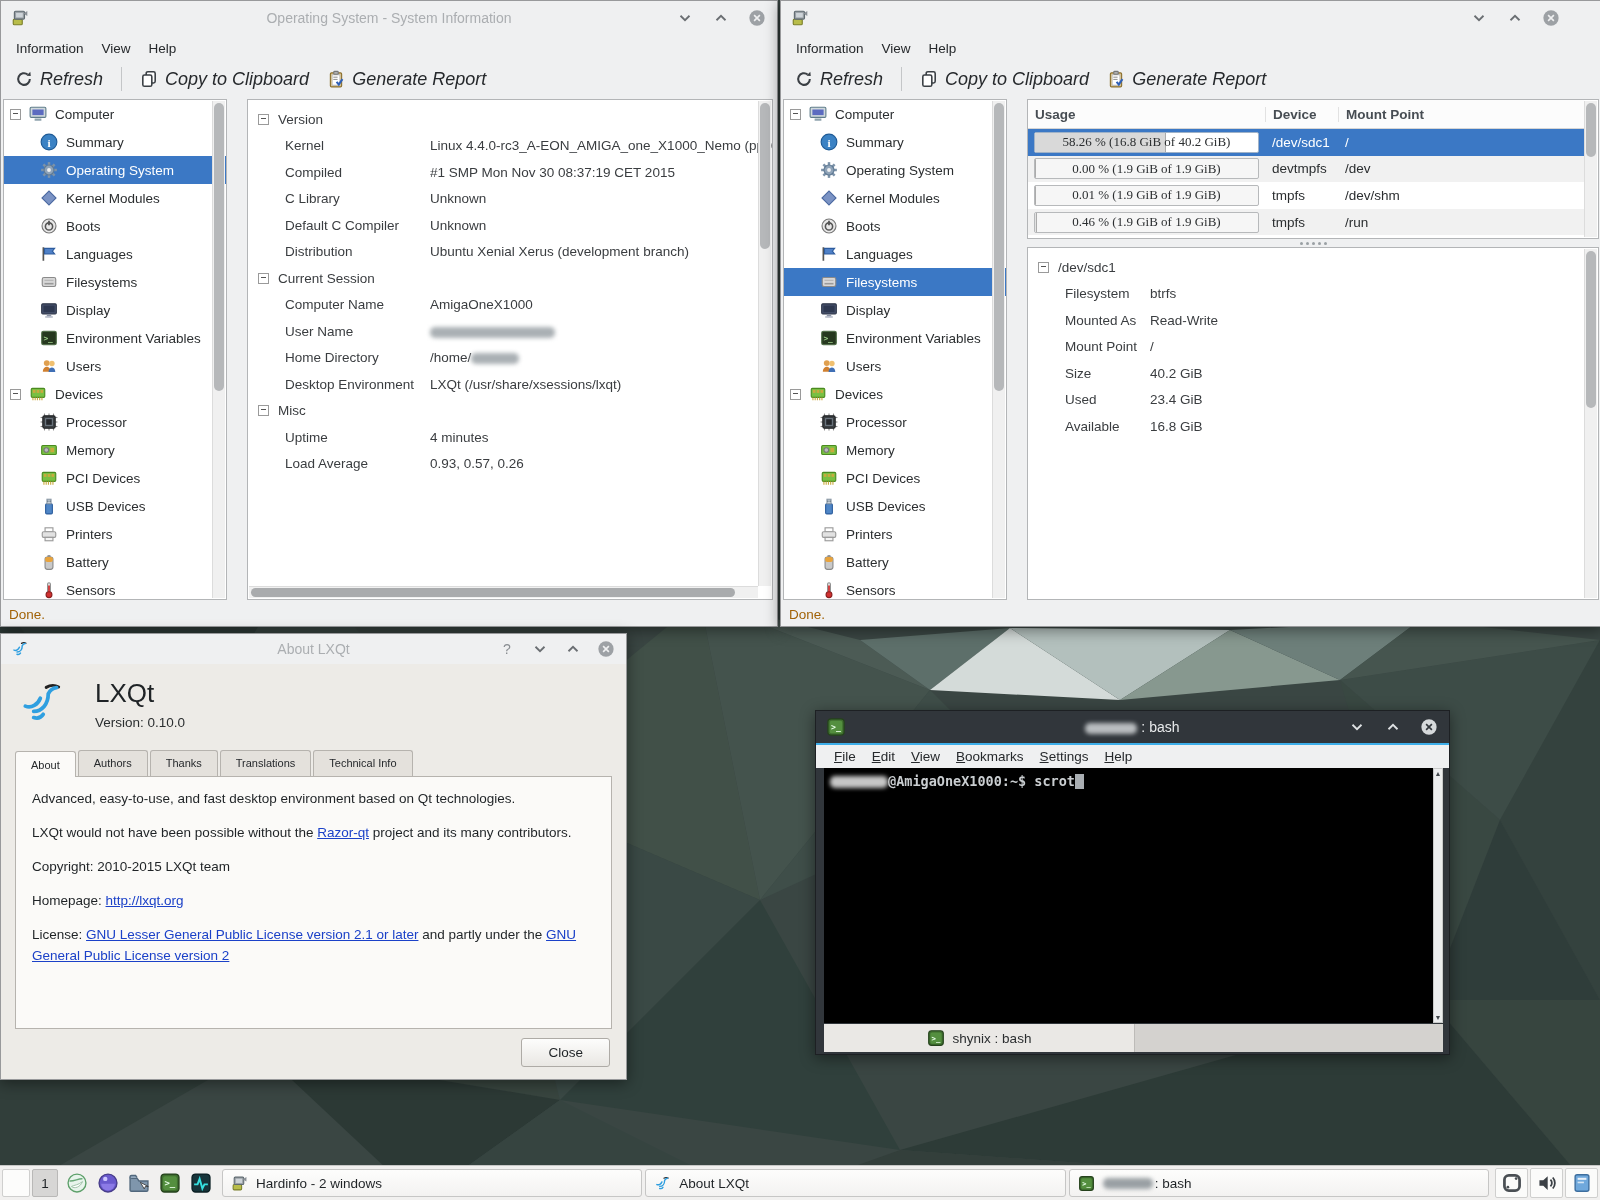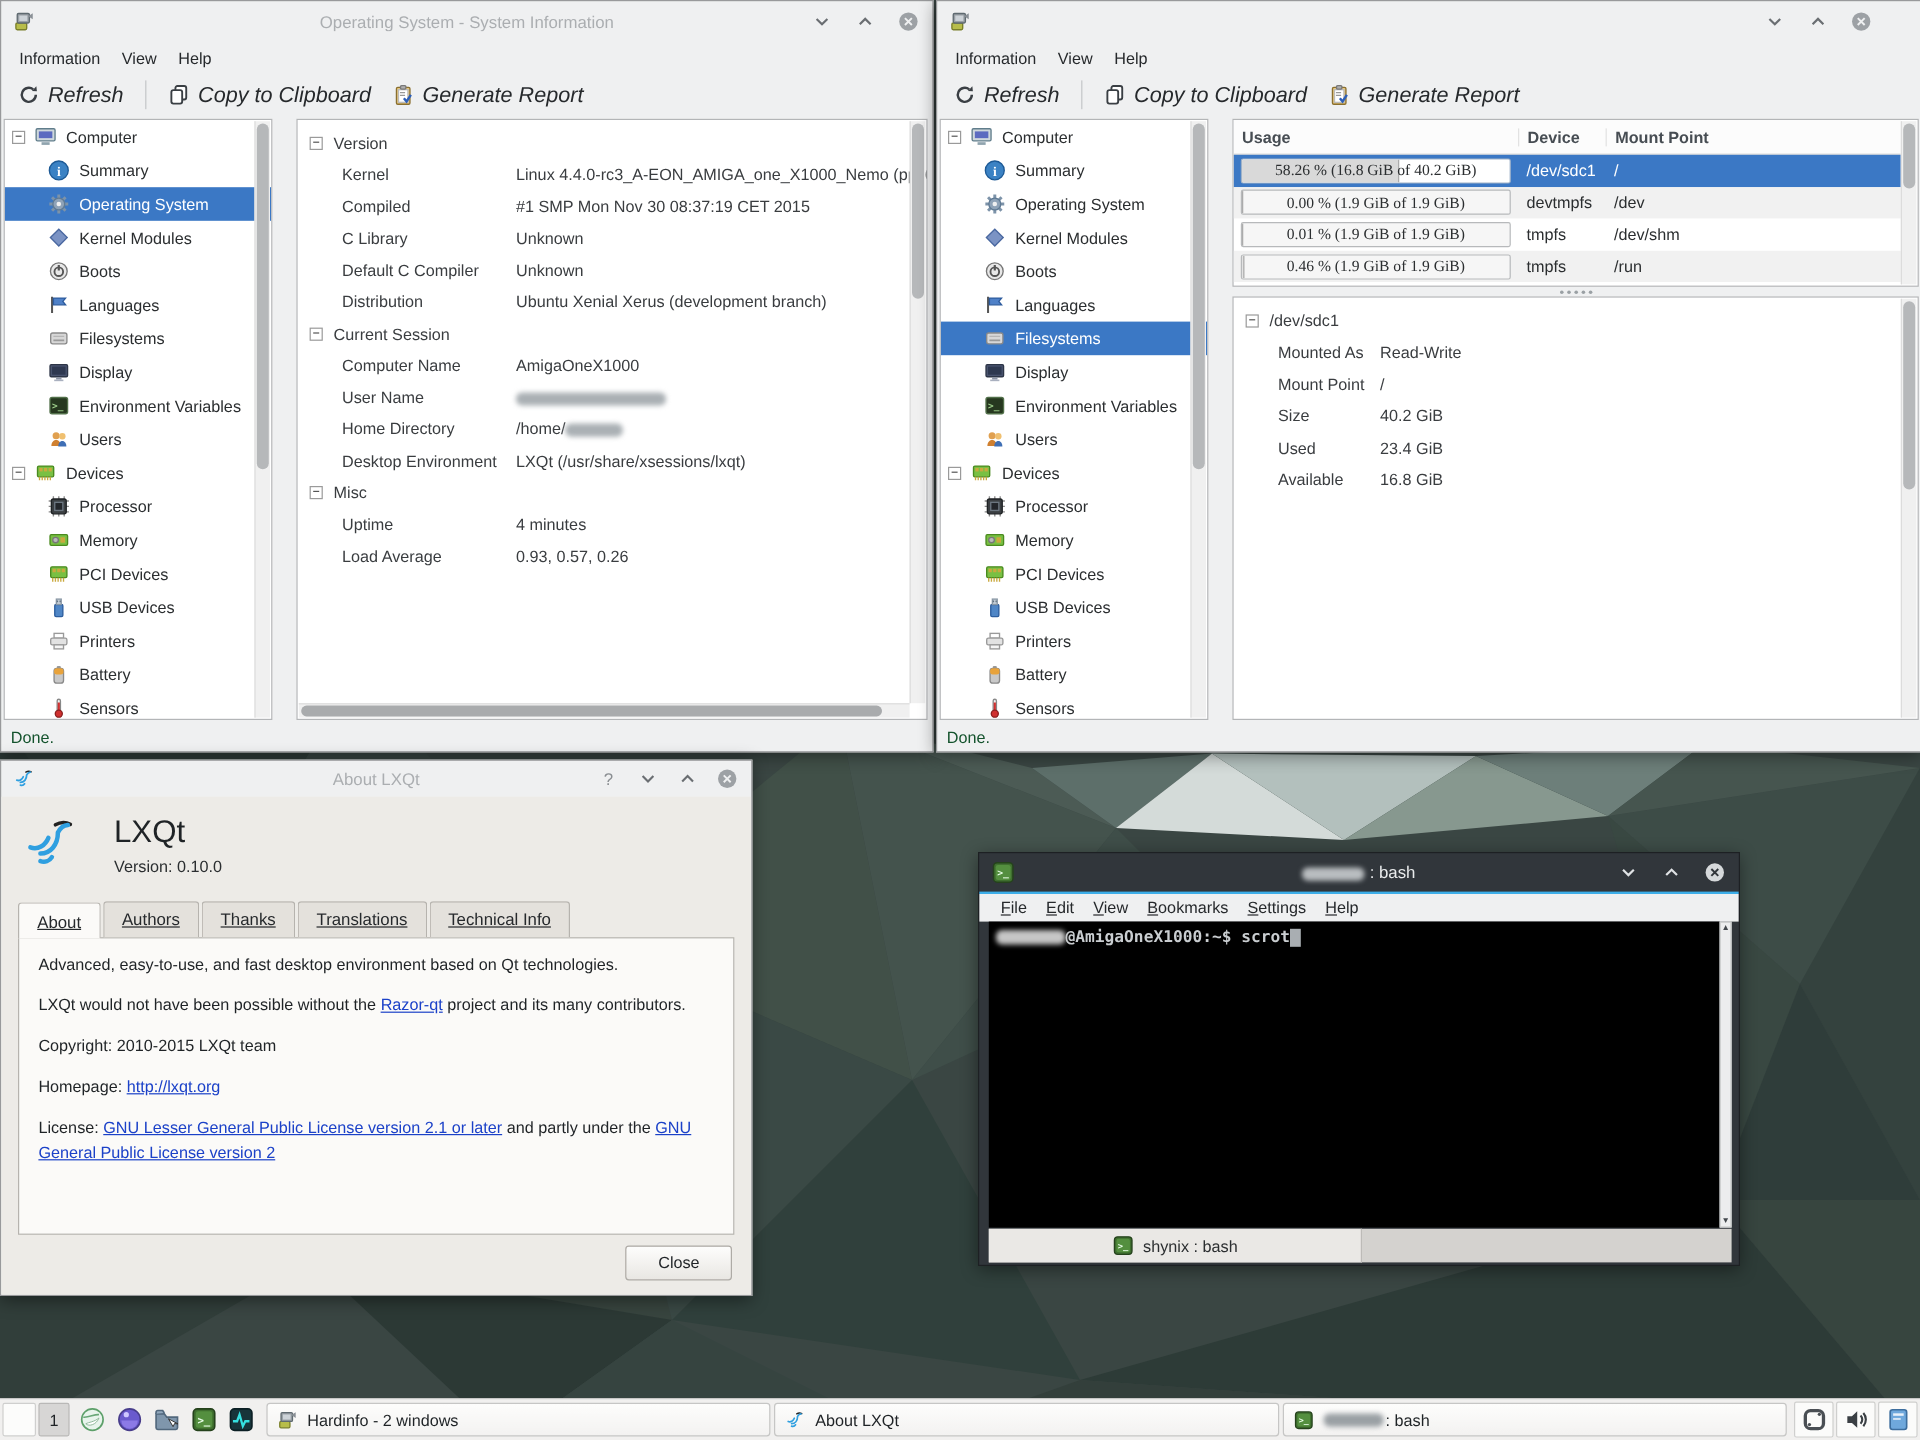--- a/index.html
+++ b/index.html
@@ -15,21 +15,21 @@
   .wbtn{width:20px;height:20px;display:inline-flex;align-items:center;justify-content:center;}
   .wbtn svg{width:18px;height:18px;}
   .menubar{display:flex;align-items:center;height:26px;padding:0 6px;font-size:13.5px;color:#26292c;}
   .menu-item{padding:3px 9px;cursor:default;}
   .toolbar{display:flex;align-items:center;height:36px;padding:0 10px;gap:10px;font-size:18px;color:#26292c;font-style:italic;}
   .tb-btn{display:flex;align-items:center;gap:7px;padding:4px 4px;}
   .tb-sep{width:1px;height:24px;background:#c4c6c8;margin:0 4px;}
   .ic{display:inline-flex;width:18px;height:18px;flex:none;}
   .ic svg{width:100%;height:100%;}
   .content{position:absolute;left:0;right:0;top:96px;bottom:24px;display:flex;padding:2px;box-sizing:border-box;gap:20px;}
-  .statusbar{position:absolute;left:0;right:0;bottom:0;height:24px;font-size:13.5px;color:#14532d;
+  .statusbar{position:absolute;left:0;right:0;bottom:0;height:24px;font-size:13.5px;color:#a16207;
     display:flex;align-items:center;padding-left:8px;}
   
   .sidebar{width:222px;flex:none;background:#fff;border:1px solid #b3b5b7;position:relative;overflow:hidden;}
   .titem{height:28px;display:flex;align-items:center;font-size:13.5px;color:#2b2e30;gap:8px;padding-left:6px;}
   .titem.lvl1{padding-left:36px;}
   .titem.sel{background:#3b78c5;color:#fff;}
   .exp{width:9px;height:9px;border:1px solid #9a9a9a;background:#fff;position:relative;flex:none;}
   .exp::after{content:"";position:absolute;left:2px;right:2px;top:3px;height:1px;background:#555;}
   .tlabel{white-space:nowrap;}
   .vscroll{position:absolute;top:1px;bottom:1px;right:1px;width:12px;background:#f0f0f0;border-left:1px solid #dcdcdc;}
@@ -67,22 +67,22 @@
   .splitter{height:8px;display:flex;align-items:center;justify-content:center;gap:3px;flex:none;}
   .splitter i{width:3px;height:3px;border-radius:50%;background:#9aa0a4;}
   
   .about-body{position:absolute;inset:30px 0 0 0;background:#edebe7;padding:10px 14px;box-sizing:border-box;
     display:flex;flex-direction:column;}
   .about-head{display:flex;gap:28px;align-items:flex-start;margin:4px 0 18px 2px;}
   .about-logo svg{width:50px;height:50px;}
   .about-name{font-size:26px;color:#1f2326;margin-top:0px;}
   .about-version{font-size:13.5px;color:#2b2e30;margin-top:6px;}
   .tabsrow{display:flex;margin-left:0px;position:relative;z-index:2;}
-  .tab{border:1px solid #b6b3ae;border-bottom:none;background:#e4e1dc;padding:6px 15px;font-size:14px;
-    color:#26292c;border-radius:3px 3px 0 0;margin-right:2px;text-decoration:underline;}
+  .tab{border:1px solid #b6b3ae;border-bottom:none;background:#e4e1dc;padding:6px 15px;font-size:11px;
+    color:#26292c;border-radius:3px 3px 0 0;margin-right:2px;}
   .tab.active{background:#fbfaf8;position:relative;top:1px;padding-top:7px;}
   .tabpanel{flex:1;border:1px solid #b6b3ae;background:#fbfaf8;margin-top:0px;padding:12px 16px;
     font-size:13.5px;color:#1f2326;line-height:1.55;position:relative;z-index:1;}
   .apara{margin:0 0 13px 0;}
   .alink{color:#1b41c8;text-decoration:underline;}
   .about-foot{display:flex;justify-content:flex-end;padding:9px 2px 2px 0;}
   .btn{border:1px solid #aeaba6;border-radius:3px;background:linear-gradient(#fdfdfc,#e9e7e3);
     padding:6px 26px;font-size:13.5px;color:#1f2326;}
   
   .term{background:#31363b;border:1px solid #1d2023;}
@@ -869,20 +869,24 @@
           <i></i>
           <i></i>
         </div>
       <div class="detailpanel" style="flex:1;">
         <div class="grp-h">
           <span class="exp"></span>
           <span>/dev/sdc1</span>
         </div>
         <div id="fs-details-rows">
             <div class="kv">
+              <span class="k2">Filesystem</span>
+              <span class="v">btrfs</span>
+            </div>
+            <div class="kv">
               <span class="k2">Mounted As</span>
               <span class="v">Read-Write</span>
             </div>
             <div class="kv">
               <span class="k2">Mount Point</span>
               <span class="v">/</span>
             </div>
             <div class="kv">
               <span class="k2">Size</span>
               <span class="v">40.2 GiB</span>

